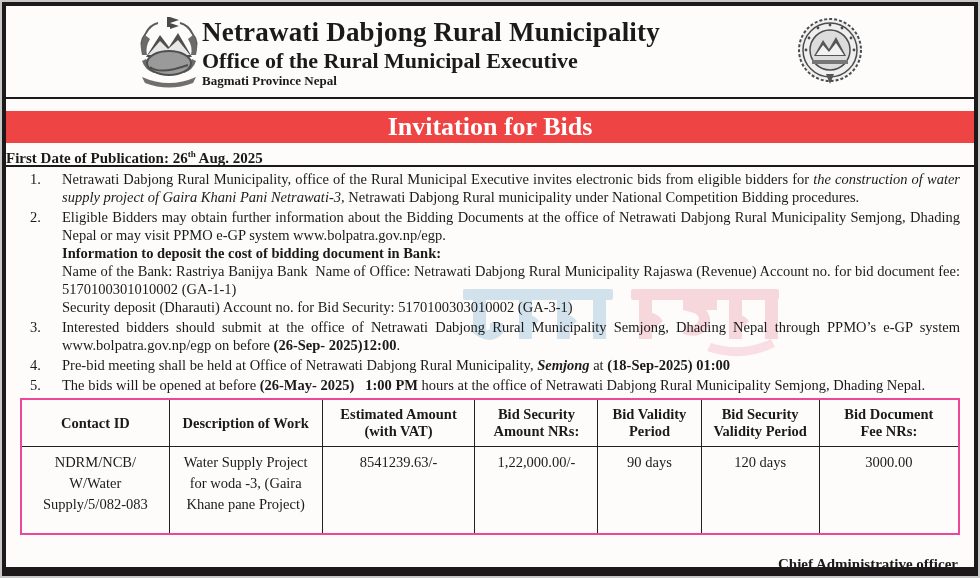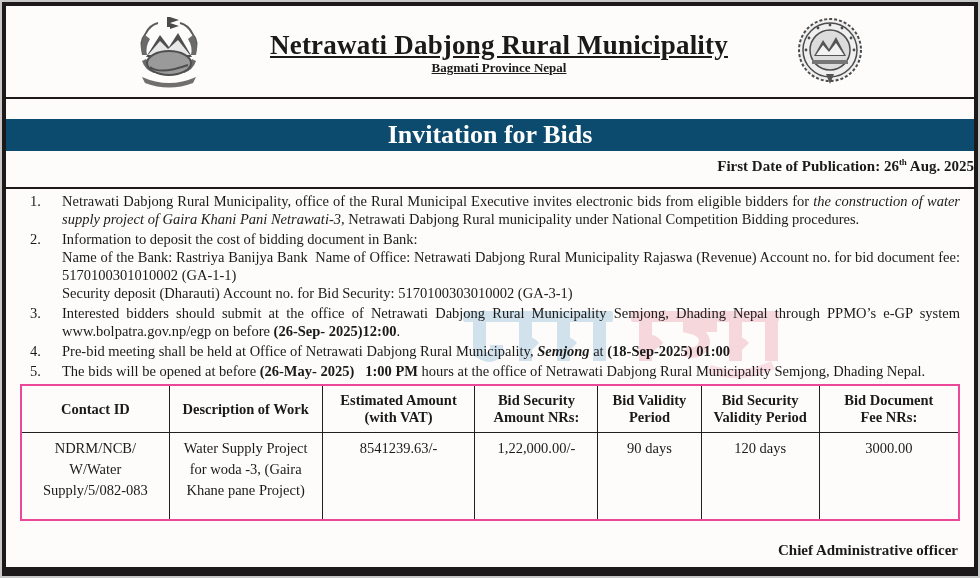--- a/index.html
+++ b/index.html
@@ -19,33 +19,33 @@
     position:relative;
     overflow:hidden;
   }
   
   .header{
     display:flex;align-items:center;
     padding:5px 18px 2px 18px;height:84px;
   }
   .emblem-left{margin-left:112px;flex:0 0 auto;}
   .emblem-right{margin-right:92px;flex:0 0 auto;}
-  .header-text{flex:1;text-align:center;line-height:1.05;text-decoration:underline;}
+  .header-text{flex:1;line-height:1.05;}
   .h-title{font-size:27px;font-weight:bold;letter-spacing:.2px;}
   .h-office{font-size:22px;font-weight:bold;margin-top:3px;}
   .h-province{font-size:13px;font-weight:bold;margin-top:2px;}
   .divider{border-top:2px solid #1d1819;height:0;}
   
   .banner{
-    margin-top:20px;height:32px;line-height:32px;
-    background:#0c4a6e;color:#ffffff;
+    margin-top:12px;height:32px;line-height:32px;
+    background:#ef4444;color:#ffffff;
     text-align:center;font-size:26px;font-weight:bold;
   }
   .publine{
-    height:36px;line-height:22px;text-align:right;
+    height:22px;line-height:22px;text-align:left;
     font-weight:bold;font-size:15px;
   }
   .publine sup{font-size:9px;}
   
   .content{position:relative;padding:3px 14px 0 14px;}
   .watermark{
     position:absolute;left:455px;top:118px;z-index:0;
     opacity:.55;pointer-events:none;
   }
   .notice{position:relative;z-index:1;}
@@ -54,21 +54,21 @@
     flex:0 0 42px;box-sizing:border-box;padding-left:10px;
     font-size:14.5px;line-height:18px;
   }
   .icol{flex:1;}
   .icol > div{
     font-size:14.5px;line-height:18px;text-align:justify;
   }
   .b{font-weight:bold;}
   .i{font-style:italic;}
   .bi{font-weight:bold;font-style:italic;}
-  .bank-heading{font-weight:normal;}
+  .bank-heading{font-weight:bold;}
   
   table.bids{
     position:relative;z-index:1;
     width:100%;border-collapse:collapse;margin-top:4px;
     border:2px solid #ec4899;
   }
   table.bids th,table.bids td{
     border:1px solid #232021;text-align:center;
     font-size:14.5px;white-space:pre-line;
   }
@@ -106,20 +106,21 @@
         <path d="M10 42 L24 20 L33 32 L42 18 L56 42 Z" fill="#4f4f4f"></path>
         <path d="M12 40 L24 26 L32 34 L42 25 L54 40 Z" fill="#e8e8e8"></path>
         <ellipse cx="33" cy="48" rx="22" ry="12" fill="#9a9a9a"></ellipse>
         <ellipse cx="33" cy="48" rx="22" ry="12" fill="none" stroke="#4f4f4f" stroke-width="2"></ellipse>
         <path d="M14 52 q10 8 38 -2" stroke="#4f4f4f" stroke-width="2" fill="none"></path>
         <path d="M6 62 q27 12 54 0 l-3 6 q-24 9 -48 0 Z" fill="#6f6f6f"></path>
       </svg>
     </div>
     <div class="header-text">
       <div class="h-title">Netrawati Dabjong Rural Municipality</div>
+      <div class="h-office">Office of the Rural Municipal Executive</div>
       <div class="h-province">Bagmati Province Nepal</div>
     </div>
     <div class="emblem-right">
       <svg width="68" height="74" viewBox="0 0 68 74">
         <circle cx="34" cy="34" r="31" fill="#efefef" stroke="#4c4c4c" stroke-width="2" stroke-dasharray="3 2"></circle>
         <circle cx="34" cy="34" r="27" fill="none" stroke="#4c4c4c" stroke-width="1.5"></circle>
         <circle cx="34" cy="34" r="20" fill="#dcdcdc" stroke="#4c4c4c" stroke-width="1.5"></circle>
         <path d="M18 40 L27 24 L33 33 L40 21 L50 40 Z" fill="#555"></path>
         <path d="M20 39 L27 29 L33 36 L40 27 L48 39 Z" fill="#f2f2f2"></path>
         <path d="M16 44 h36 v4 h-36 Z" fill="#777"></path>
@@ -183,20 +184,21 @@
       <div class="item">
         <span class="num">1.</span>
         <div class="icol">
           <div><span>Netrawati Dabjong Rural Municipality, office of the Rural Municipal Executive invites electronic bids from eligible bidders for </span><span class="i">the construction of water supply project of Gaira Khani Pani Netrawati-3,</span><span> Netrawati Dabjong Rural municipality under National Competition Bidding procedures.</span></div>
         </div>
       </div>
 
       <div class="item">
         <span class="num">2.</span>
         <div class="icol">
+          <div><span>Eligible Bidders may obtain further information about the Bidding Documents at the office of Netrawati Dabjong Rural Municipality Semjong, Dhading Nepal or may visit PPMO e-GP system www.bolpatra.gov.np/egp.</span></div>
           <div class="bank-heading">Information to deposit the cost of bidding document in Bank:</div>
           <div>Name of the Bank: Rastriya Banijya Bank&nbsp; Name of Office: Netrawati Dabjong Rural Municipality Rajaswa (Revenue) Account no. for bid document fee: 5170100301010002 (GA-1-1)</div>
           <div>Security deposit (Dharauti) Account no. for Bid Security: 5170100303010002 (GA-3-1)</div>
         </div>
       </div>
 
       <div class="item">
         <span class="num">3.</span>
         <div class="icol">
           <div><span>Interested bidders should submit at the office of Netrawati Dabjong Rural Municipality Semjong, Dhading Nepal through PPMO’s e-GP system www.bolpatra.gov.np/egp on before </span><span class="b">(26-Sep- 2025)12:00</span><span>.</span></div>

